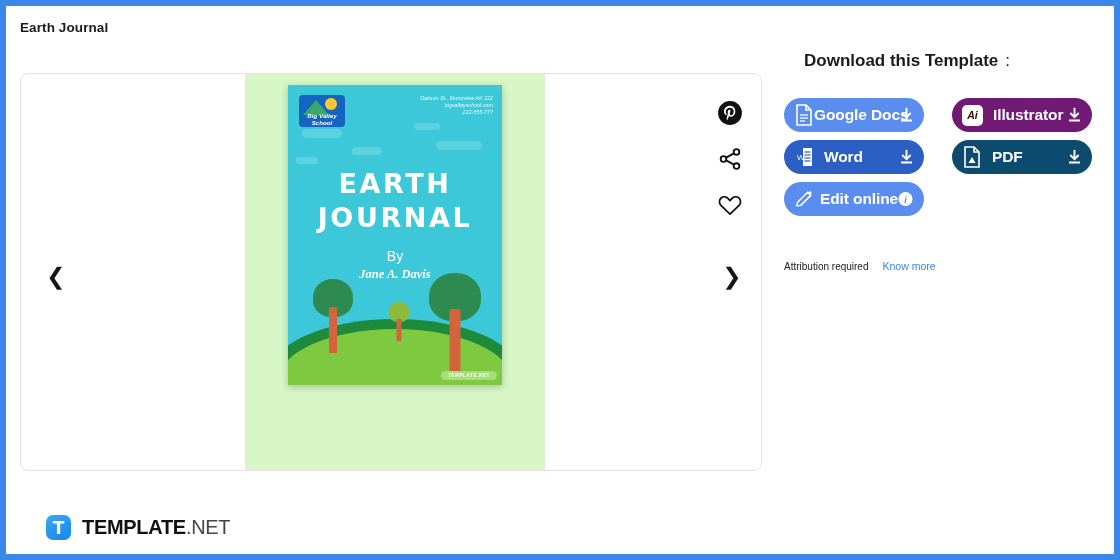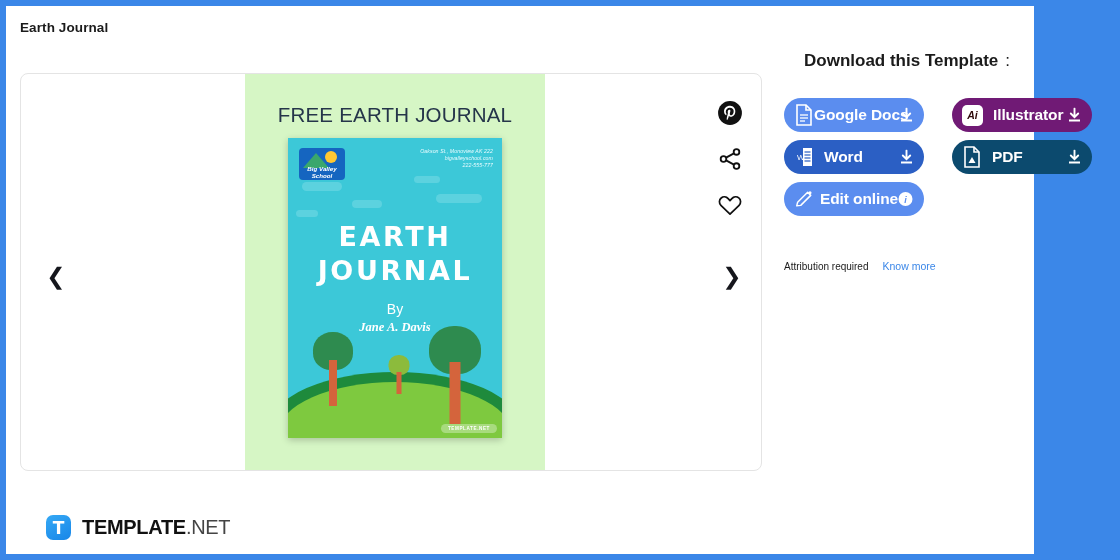--- a/index.html
+++ b/index.html
@@ -5,21 +5,21 @@
   * { box-sizing: border-box; margin: 0; padding: 0; }
   html, body {
     width: 1120px; height: 560px;
     font-family: "Liberation Sans", sans-serif;
     background: #3b87e8;
     overflow: hidden;
   }
   .page-frame {
     position: absolute;
     left: 6px; top: 6px;
-    width: 1028px; height: 548px;
+    width: 1108px; height: 548px;
     background: #ffffff;
   }
   
   .page-title {
     position: absolute;
     left: 14px; top: 14px;
     font-size: 13.5px;
     font-weight: bold;
     color: #1b1b1b;
     letter-spacing: .1px;
@@ -303,21 +303,20 @@
 <div class="page-frame">
 
   <div class="page-title">Earth Journal</div>
 
   <div class="preview-card">
 
     <div class="nav-arrow prev">❮</div>
     <div class="nav-arrow next">❯</div>
 
     <div class="preview-stage">
-      <div class="stage-heading">FREE EARTH JOURNAL</div>
 
       <div class="cover">
         <div class="cloud" style="left:14px;  top:44px; width:40px; height:9px;"></div>
         <div class="cloud" style="left:64px;  top:62px; width:30px; height:8px;"></div>
         <div class="cloud" style="right:20px; top:56px; width:46px; height:9px;"></div>
         <div class="cloud" style="right:62px; top:38px; width:26px; height:7px;"></div>
         <div class="cloud" style="left:8px;   top:72px; width:22px; height:7px;"></div>
 
         <div class="logo-badge">
           <div class="logo-mtn"></div>

